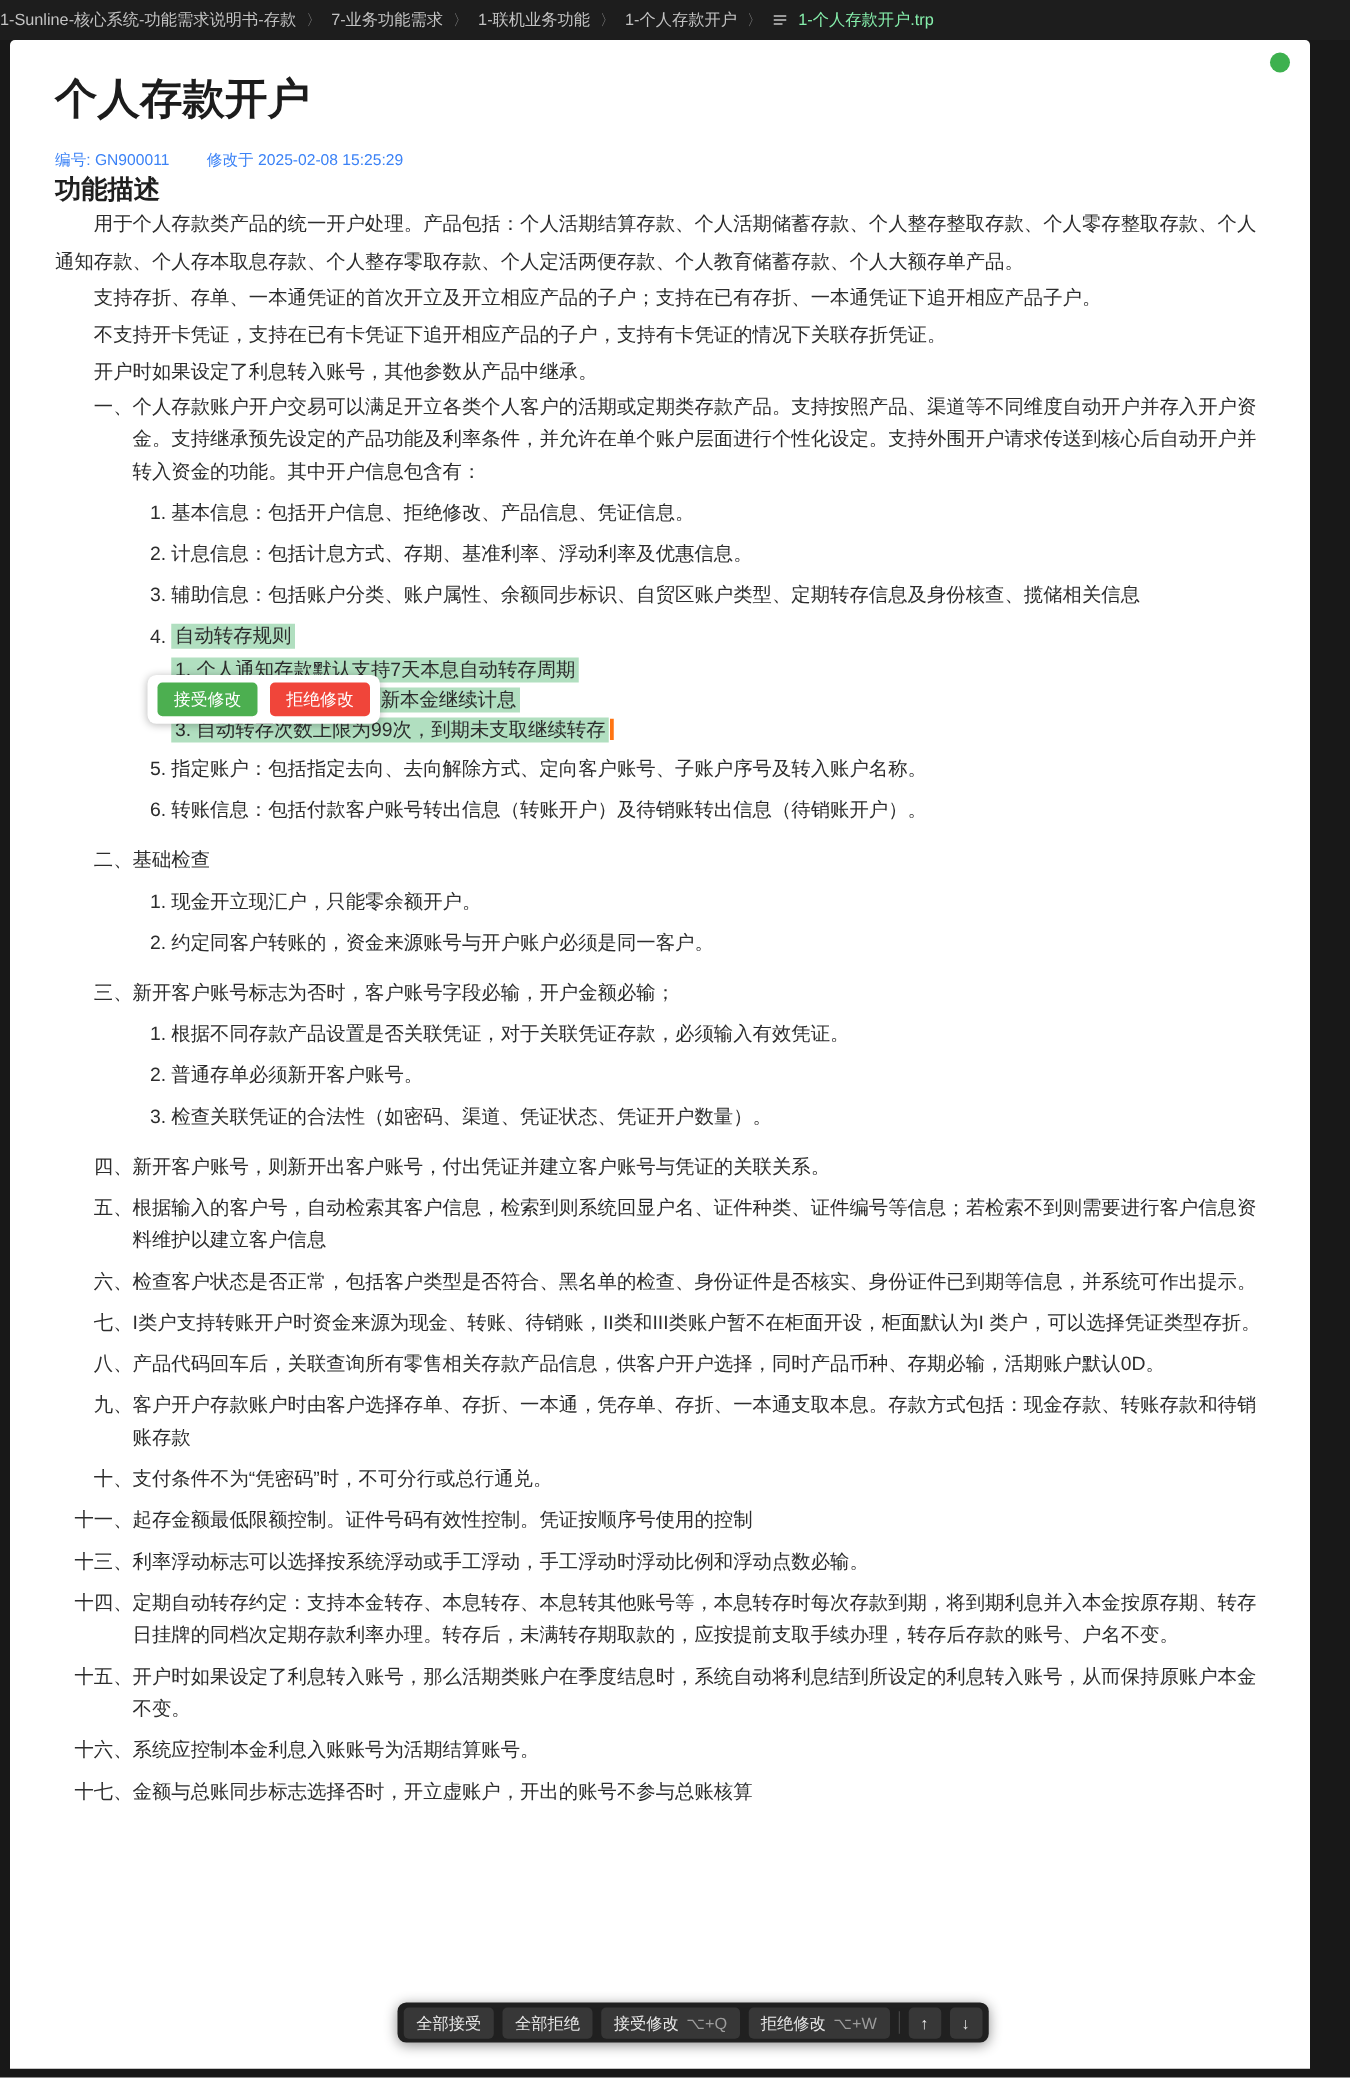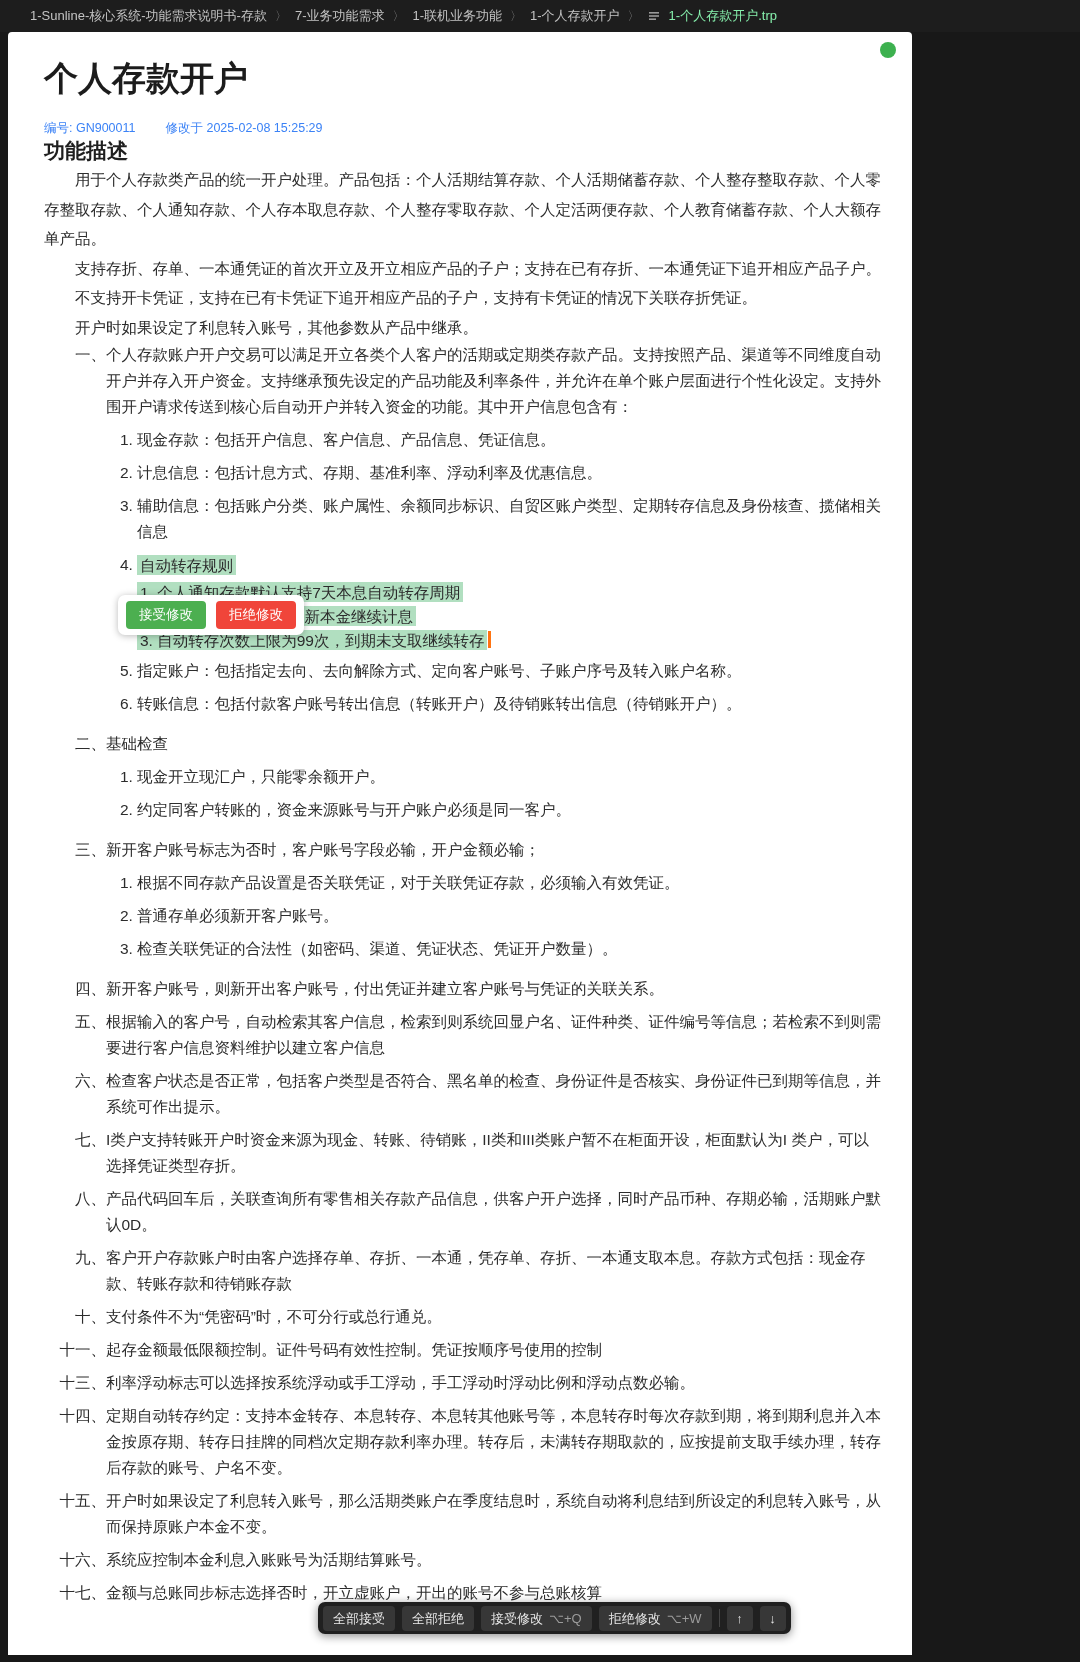--- a/index.html
+++ b/index.html
@@ -6,30 +6,30 @@
   html,body { margin:0; padding:0; }
   body {
     width:1080px; height:1662px; position:relative; overflow:hidden;
     background:#181818;
     font-family:"Liberation Sans","DejaVu Sans",sans-serif;
   }
   
   .topbar {
     position:absolute; top:0; left:0; right:0; height:32px;
     background:#1d1d1d; color:#bdbdbd; font-size:13px;
-    display:flex; align-items:center; padding-left:30px; gap:7px;
+    display:flex; align-items:center; gap:7px;
     white-space:nowrap;
   }
   .crumb { color:#c3c3c3; }
   .crumb-file { color:#86efac; }
   .sep { color:#7c7c7c; font-size:12px; padding:0 1px; }
   .file-icon { display:inline-flex; align-items:center; margin-right:2px; }
   
   .page {
-    position:absolute; top:32px; left:8px; width:904px; bottom:7px;
+    position:absolute; top:32px; left:8px; width:1040px; bottom:7px;
     background:#ffffff; border-radius:4px 4px 0 0; overflow:hidden;
     padding:0 28px 0 36px; color:#272727;
   }
   .green-dot {
     position:absolute; top:10px; right:16px; width:16px; height:16px;
     border-radius:50%;
   }
   h1.doc-title { font-size:34px; font-weight:700; margin:24px 0 0; color:#1c1c1c; }
   .meta { margin-top:18px; font-size:12.5px; color:#3b82f6; display:flex; gap:30px; }
   h2.sec { font-size:21px; font-weight:700; color:#1f1f1f; margin:0; }
@@ -122,21 +122,21 @@
   </div>
 
 
   <div class="l1">
     <span class="m1">一、</span>
     <div class="c1">
       <span>个人存款账户开户交易可以满足开立各类个人客户的活期或定期类存款产品。支持按照产品、渠道等不同维度自动开户并存入开户资金。支持继承预先设定的产品功能及利率条件，并允许在单个账户层面进行个性化设定。支持外围开户请求传送到核心后自动开户并转入资金的功能。其中开户信息包含有：</span>
       <div class="subs">
         <div class="l2">
           <span class="m2">1.</span>
-          <span class="c2">现金存款：包括开户信息、客户信息、产品信息、凭证信息。</span>
+          <span class="c2">基本信息：包括开户信息、拒绝修改、产品信息、凭证信息。</span>
         </div>
         <div class="l2">
           <span class="m2">2.</span>
           <span class="c2">计息信息：包括计息方式、存期、基准利率、浮动利率及优惠信息。</span>
         </div>
         <div class="l2">
           <span class="m2">3.</span>
           <span class="c2">辅助信息：包括账户分类、账户属性、余额同步标识、自贸区账户类型、定期转存信息及身份核查、揽储相关信息</span>
         </div>
 

